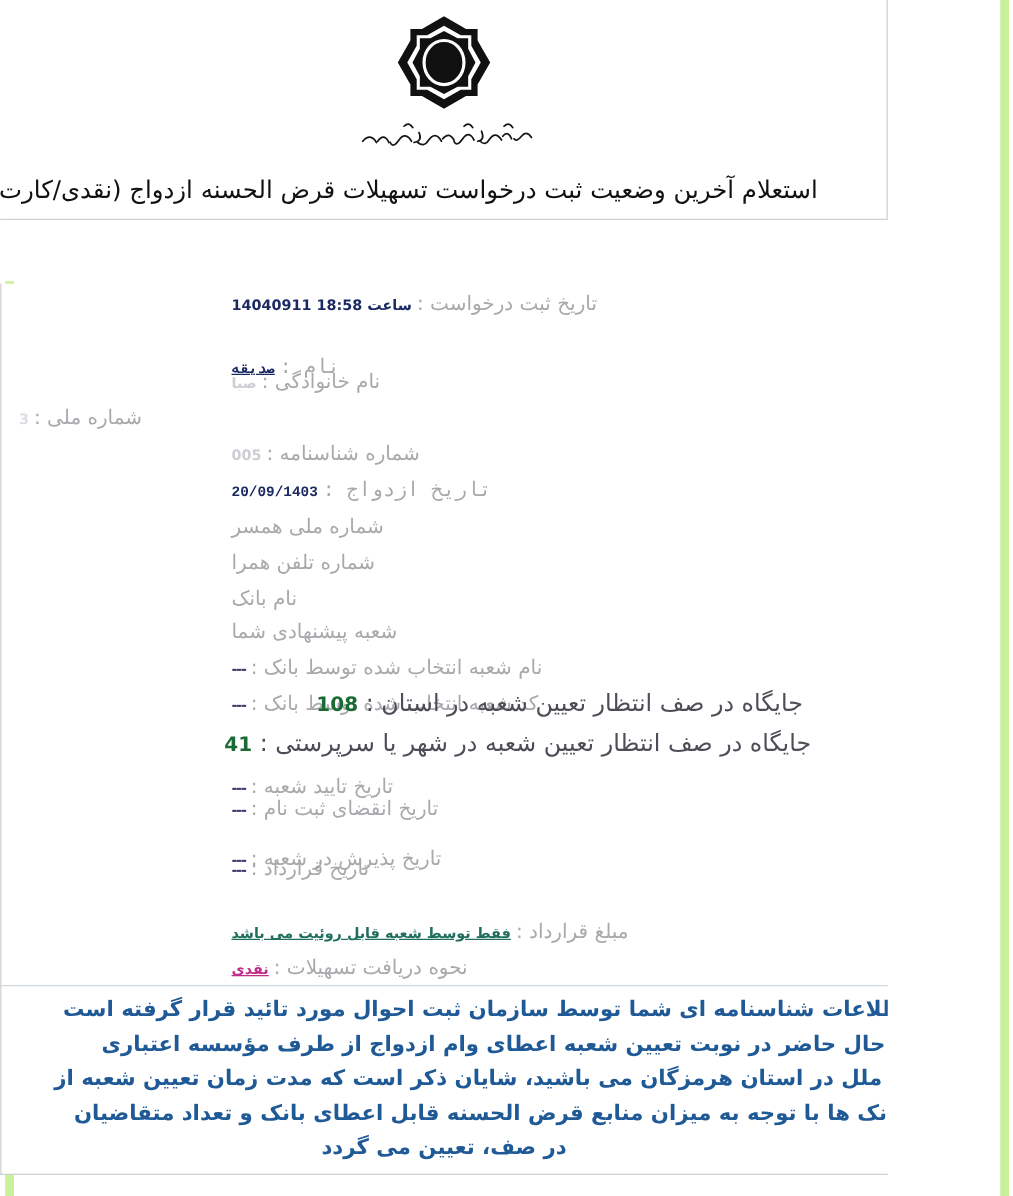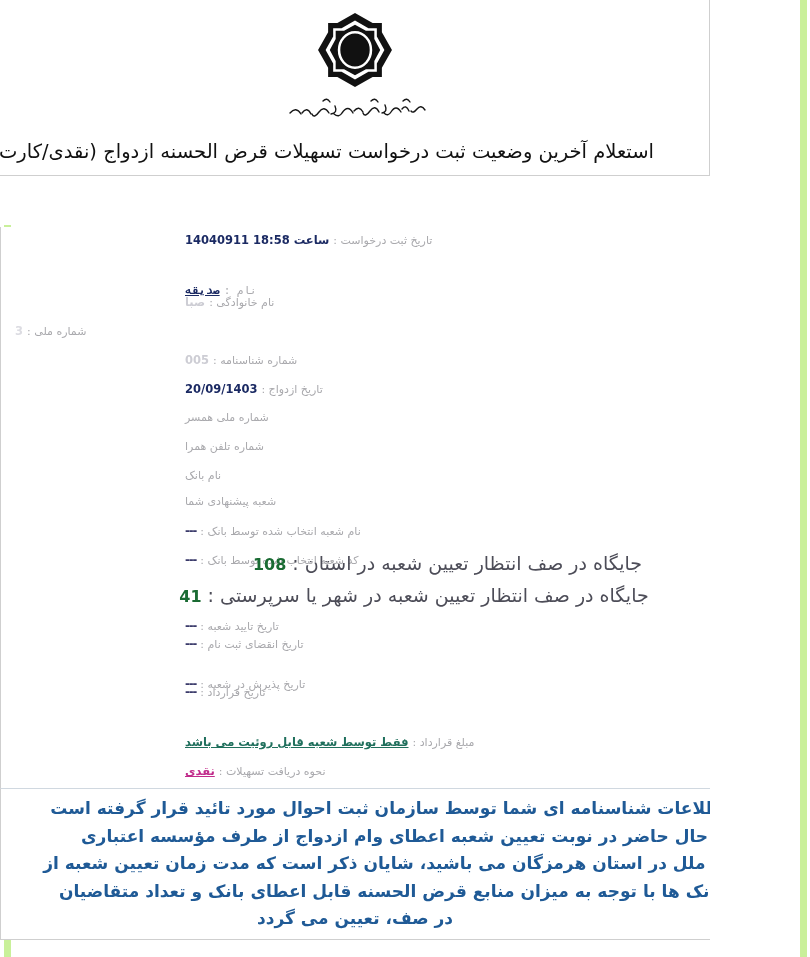--- a/index.html
+++ b/index.html
@@ -151,21 +151,21 @@
     box-sizing: border-box;
     padding-left: 185px;
     text-align: left;
     white-space: nowrap;
     font-size: 11px;
     color: #a8a8a8;
     direction: rtl;
   }
   .flabel {
     color: #a9a9ad;
-    font-size: 11px;
+    font-size: 16px;
     font-weight: 400;
   }
   .fvalue {
     color: #1b2a63;
     font-weight: bold;
     font-size: 11.5px;
     margin-right: 4px;
     direction: ltr;
     display: inline-block;
   }
@@ -302,21 +302,21 @@
   </div>
 
 
   <div class="body-panel">
     <div id="field-host">
         <div class="frow" style="top: 6px;"><span class="flabel">تاریخ ثبت درخواست :</span><span class="fvalue ">14040911 ساعت 18:58</span></div>
         <div class="frow" style="top: 56px; font-family: Liberation Mono, monospace;"><span class="flabel">نام :</span><span class="fvalue navy-u">صدیقه</span></div>
         <div class="frow" style="top: 68px;"><span class="flabel">نام خانوادگی :</span><span class="fvalue faint">صبا</span></div>
         <div class="frow" style="top: 97px; padding-left: 15px;"><span class="flabel">شماره ملی :</span><span class="fvalue faint2">3</span></div>
         <div class="frow" style="top: 126px;"><span class="flabel">شماره شناسنامه :</span><span class="fvalue faint">005</span></div>
-        <div class="frow" style="top: 155px;"><span class="flabel">تاریخ ازدواج :</span><span class="fvalue ">20/09/1403</span></div>
+        <div class="frow" style="top: 155px; font-family: Liberation Mono, monospace;"><span class="flabel">تاریخ ازدواج :</span><span class="fvalue ">20/09/1403</span></div>
         <div class="frow" style="top: 184px;"><span class="flabel">شماره ملی همسر</span></div>
         <div class="frow" style="top: 213px; margin-left: 20px;"><span class="flabel">شماره تلفن همرا</span></div>
         <div class="frow" style="top: 242px;"><span class="flabel">نام بانک</span></div>
         <div class="frow" style="top: 268px;"><span class="flabel">شعبه پیشنهادی شما</span></div>
         <div class="frow" style="top: 297px;"><span class="flabel">نام شعبه انتخاب شده توسط بانک :</span><span class="fvalue dash">---</span></div>
         <div class="frow" style="top: 326px;"><span class="flabel">کد شعبه انتخاب شده توسط بانک :</span><span class="fvalue dash">---</span></div>
         <div class="queue-row r1" style="top: 325px;"><span class="q-label">جایگاه در صف انتظار تعیین شعبه در استان :</span> <span class="q-num">108</span></div>
         <div class="queue-row r2" style="top: 357px;"><span class="q-label">جایگاه در صف انتظار تعیین شعبه در شهر یا سرپرستی :</span> <span class="q-num">41</span></div>
         <div class="frow" style="top: 392px;"><span class="flabel">تاریخ تایید شعبه :</span><span class="fvalue dash">---</span></div>
         <div class="frow" style="top: 410px;"><span class="flabel">تاریخ انقضای ثبت نام :</span><span class="fvalue dash">---</span></div>

